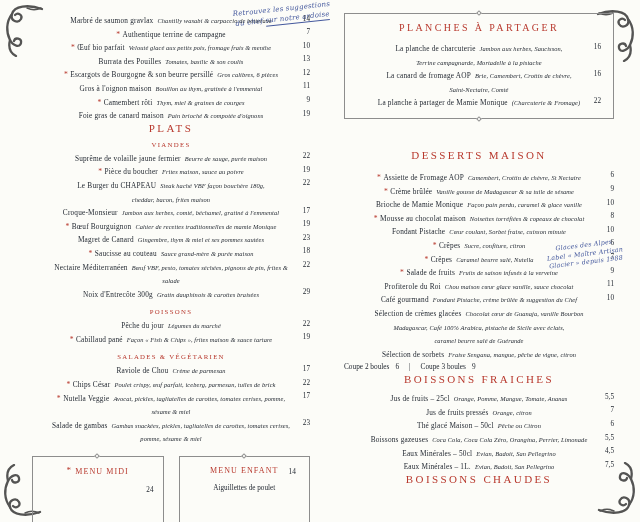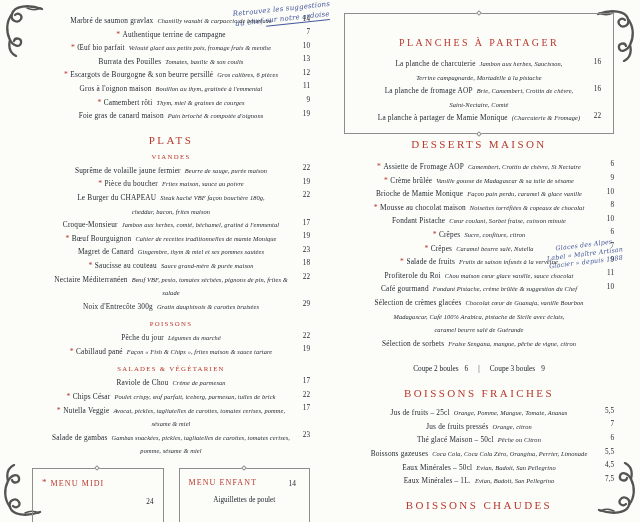--- a/index.html
+++ b/index.html
@@ -28,58 +28,58 @@
 
   
   .row { position: relative; line-height: 10.6px; }
   .row .line { text-align: center; padding: 0 16px; }
   .nm { font-size: 7.3px; letter-spacing: 0.2px; }
   .ds { font-size: 6.4px; font-style: italic; margin-left: 4px; white-space: pre-line; letter-spacing: 0.1px; }
   .ds:empty { display: none; margin: 0; }
   .pr { position: absolute; right: 0; top: 0.5px; font-size: 7.2px; }
   .pr:empty { display: none; }
   .star { color: #b8392e; font-size: 7.6px; margin-right: 2.5px; }
-  .star:empty { display: none; margin: 0; } .mt7 { margin-top: 7px; } .mt12 { margin-top: 12px; } .mt14 { margin-top: 14px; }
+  .star:empty { display: none; margin: 0; } .mt7 { margin-top: 7px; } .mt12 { margin-top: 0; } .mt14 { margin-top: 14px; }
   .mb2 { margin-bottom: 2px; } .mb5 { margin-bottom: 5px; } .mb8 { margin-bottom: 8px; } .mb10 { margin-bottom: 10px; }
 
   
   .box { position: relative; border: 1px solid #8d8d8d; background: transparent; }
   .dmark {
     position: absolute; width: 4px; height: 4px; left: 50%; margin-left: -2.5px;
     border: 1px solid #8d8d8d; background: #fcfcf8; transform: rotate(45deg);
   }
   .dmark.top { top: -3px; } .dmark.bottom { bottom: -3px; }
 
-  .planches-box { padding: 22px 12px 9px; margin-bottom: 4px; font-family: Liberation Serif, serif; }
+  .planches-box { padding: 7px 12px 9px; margin-bottom: 30px; font-family: Liberation Serif, serif; }
   .planches-box .sec-title { font-size: 10px; margin-bottom: 7px; }
 
   .small-boxes { display: flex; gap: 15px; margin-top: 11px; }
   .small-box { flex: 1; padding: 8px 9px 9px; min-height: 89px; }
-  .box-title { color: #b8392e; font-size: 8px; letter-spacing: 1.1px; line-height: 11px; margin-bottom: 7px; position: relative; }
+  .box-title { color: #b8392e; text-align: center; font-size: 8px; letter-spacing: 1.1px; line-height: 11px; margin-bottom: 7px; position: relative; }
   .box-title .pr { font-size: 7.4px; right: 4px; color: #242a33; letter-spacing: 0; }
   .enfant-line { text-align: center; font-size: 7.2px; line-height: 10.8px; }
   .enfant-line:nth-of-type(4) { margin-top: 8px; }
 
   
   .hand {
     color: #44589d; font-style: italic; font-family: "DejaVu Serif", serif;
     letter-spacing: 0.2px;
   }
   .chef-note {
     position: absolute; left: 224px; top: 4px; width: 116px;
     transform: rotate(-6deg); font-size: 7px; line-height: 10px; text-align: center;
   }
   .chef-note .u { border-bottom: 0.9px solid #44589d; padding-bottom: 0.5px; }
   .glaces-note {
     position: absolute; right: 4px; top: 241px; width: 102px;
     transform: rotate(-7deg); font-size: 6.3px; line-height: 8.6px; text-align: center;
   }
 
   
-  .coupe { text-align: center; font-size: 7.3px; line-height: 12px; margin-top: 14px; }
+  .coupe { text-align: left; font-size: 7.3px; line-height: 12px; margin-top: 1px; }
   .coupe .sep { margin: 0 10px; color: #242a33; }
   .coupe .cp { margin-left: 6px; }
 
   
   .corner { position: absolute; opacity: 0.88; }
   .corner.tl { left: 3px;  top: 3px; }
   .corner.tr { right: 3px; top: 8px;  transform: scaleX(-1); }
   .corner.bl { left: 1px;  bottom: 4px; transform: scaleY(-1); }
   .corner.br { right: 2px; bottom: 6px; transform: scale(-1,-1); }
 </style>
@@ -298,21 +298,21 @@
       <span class="dmark bottom"></span>
       <h2 class="sec-title">PLANCHES À PARTAGER</h2>
 
         <div class="row">
           <div class="line"><span class="nm">La planche de charcuterie</span><span class="ds">Jambon aux herbes, Saucisson,
 Terrine campagnarde, Mortadelle à la pistache</span></div>
           <span class="pr">16</span>
         </div>
 
         <div class="row">
-          <div class="line"><span class="nm">La planche de fromage AOP</span><span class="ds">Brie, Camembert, Crottin de chèvre,
+          <div class="line"><span class="nm">La canard de fromage AOP</span><span class="ds">Brie, Camembert, Crottin de chèvre,
 Saint-Nectaire, Comté</span></div>
           <span class="pr">16</span>
         </div>
 
         <div class="row">
           <div class="line"><span class="nm">La planche à partager de Mamie Monique</span><span class="ds">(Charcuterie &amp; Fromage)</span></div>
           <span class="pr">22</span>
         </div>
 
     </div>

